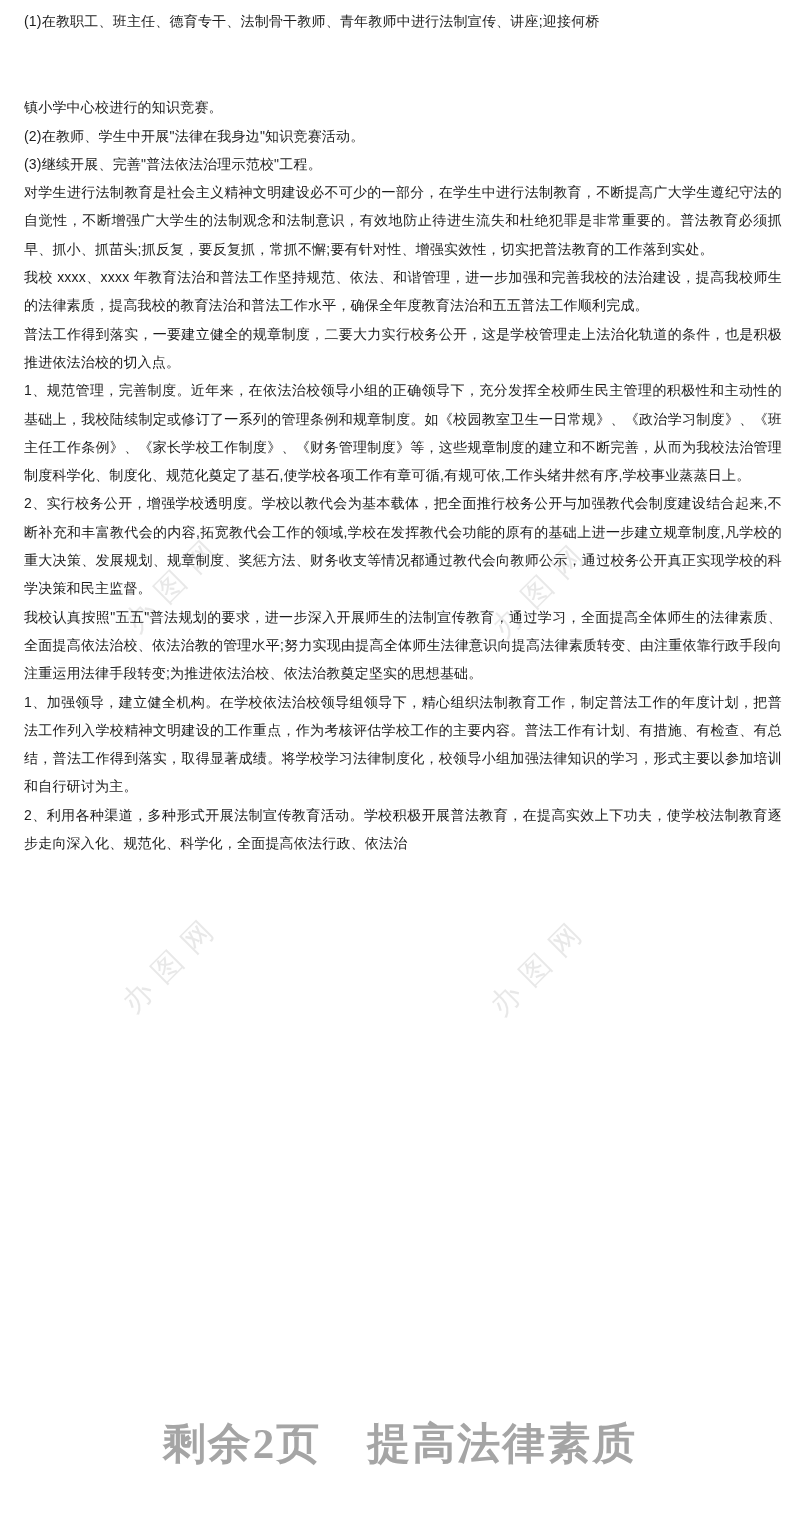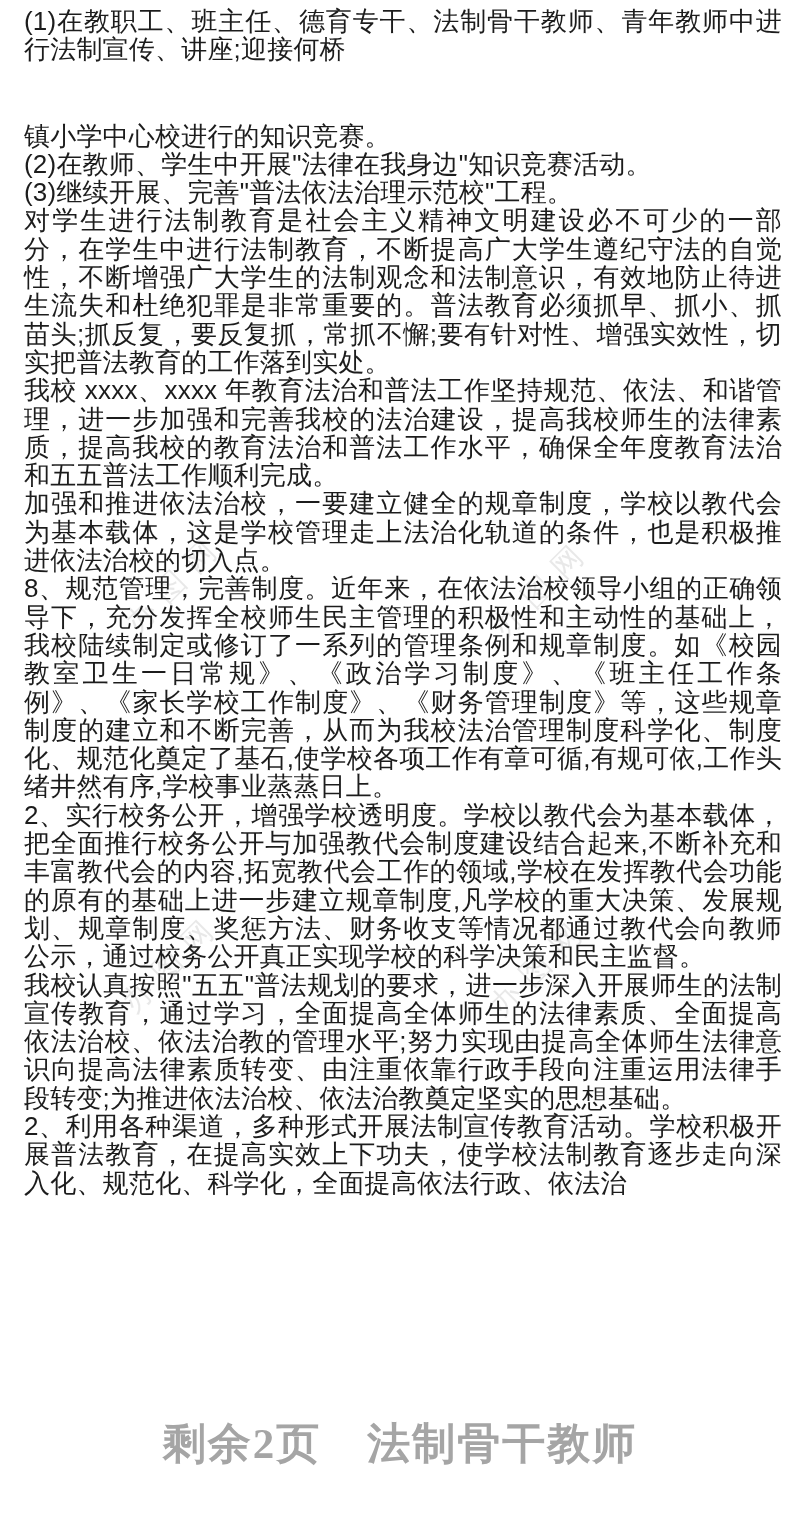--- a/index.html
+++ b/index.html
@@ -26,21 +26,21 @@
     font-size: 30px;
     letter-spacing: 12px;
     white-space: nowrap;
     font-family: "Liberation Sans", sans-serif;
   }
   .doc {
     position: absolute;
     left: 24px;
     top: 7px;
     width: 758px;
-    font-size: 26px;
+    font-size: 14px;
     line-height: 28.3px;
     color: #1c1c1c;
     text-align: justify;
     text-justify: inter-ideograph;
     letter-spacing: 0.2px;
   }
   .doc p.para {
     margin: 0;
     padding: 0;
   }
@@ -76,25 +76,26 @@
     </div>
 
   <div class="doc" style="color: rgb(28, 28, 28);">
       <p class="para">(1)在教职工、班主任、德育专干、法制骨干教师、青年教师中进行法制宣传、讲座;迎接何桥</p>
       <div class="spacer"></div>
       <p class="para">镇小学中心校进行的知识竞赛。</p>
       <p class="para">(2)在教师、学生中开展"法律在我身边"知识竞赛活动。</p>
       <p class="para">(3)继续开展、完善"普法依法治理示范校"工程。</p>
       <p class="para">对学生进行法制教育是社会主义精神文明建设必不可少的一部分，在学生中进行法制教育，不断提高广大学生遵纪守法的自觉性，不断增强广大学生的法制观念和法制意识，有效地防止待进生流失和杜绝犯罪是非常重要的。普法教育必须抓早、抓小、抓苗头;抓反复，要反复抓，常抓不懈;要有针对性、增强实效性，切实把普法教育的工作落到实处。</p>
       <p class="para">我校 xxxx、xxxx 年教育法治和普法工作坚持规范、依法、和谐管理，进一步加强和完善我校的法治建设，提高我校师生的法律素质，提高我校的教育法治和普法工作水平，确保全年度教育法治和五五普法工作顺利完成。</p>
-      <p class="para">加强和推进依法治校，一要建立健全的规章制度，学校以教代会为基本载体，这是学校管理走上法治化轨道的条件，也是积极推进依法治校的切入点。</p>
-      <p class="para">8、规范管理，完善制度。近年来，在依法治校领导小组的正确领导下，充分发挥全校师生民主管理的积极性和主动性的基础上，我校陆续制定或修订了一系列的管理条例和规章制度。如《校园教室卫生一日常规》、《政治学习制度》、《班主任工作条例》、《家长学校工作制度》、《财务管理制度》等，这些规章制度的建立和不断完善，从而为我校法治管理制度科学化、制度化、规范化奠定了基石,使学校各项工作有章可循,有规可依,工作头绪井然有序,学校事业蒸蒸日上。</p>
+      <p class="para">普法工作得到落实，一要建立健全的规章制度，二要大力实行校务公开，这是学校管理走上法治化轨道的条件，也是积极推进依法治校的切入点。</p>
+      <p class="para">1、规范管理，完善制度。近年来，在依法治校领导小组的正确领导下，充分发挥全校师生民主管理的积极性和主动性的基础上，我校陆续制定或修订了一系列的管理条例和规章制度。如《校园教室卫生一日常规》、《政治学习制度》、《班主任工作条例》、《家长学校工作制度》、《财务管理制度》等，这些规章制度的建立和不断完善，从而为我校法治管理制度科学化、制度化、规范化奠定了基石,使学校各项工作有章可循,有规可依,工作头绪井然有序,学校事业蒸蒸日上。</p>
       <p class="para">2、实行校务公开，增强学校透明度。学校以教代会为基本载体，把全面推行校务公开与加强教代会制度建设结合起来,不断补充和丰富教代会的内容,拓宽教代会工作的领域,学校在发挥教代会功能的原有的基础上进一步建立规章制度,凡学校的重大决策、发展规划、规章制度、奖惩方法、财务收支等情况都通过教代会向教师公示，通过校务公开真正实现学校的科学决策和民主监督。</p>
       <p class="para">我校认真按照"五五"普法规划的要求，进一步深入开展师生的法制宣传教育，通过学习，全面提高全体师生的法律素质、全面提高依法治校、依法治教的管理水平;努力实现由提高全体师生法律意识向提高法律素质转变、由注重依靠行政手段向注重运用法律手段转变;为推进依法治校、依法治教奠定坚实的思想基础。</p>
+      <p class="para">1、加强领导，建立健全机构。在学校依法治校领导组领导下，精心组织法制教育工作，制定普法工作的年度计划，把普法工作列入学校精神文明建设的工作重点，作为考核评估学校工作的主要内容。普法工作有计划、有措施、有检查、有总结，普法工作得到落实，取得显著成绩。将学校学习法律制度化，校领导小组加强法律知识的学习，形式主要以参加培训和自行研讨为主。</p>
       <p class="para">2、利用各种渠道，多种形式开展法制宣传教育活动。学校积极开展普法教育，在提高实效上下功夫，使学校法制教育逐步走向深入化、规范化、科学化，全面提高依法行政、依法治</p>
     </div>
 
   <div class="footer" style="color: rgb(165, 165, 165);">
     <span>剩余2页</span>
-    <span>法制骨干教师</span>
+    <span>提高法律素质</span>
   </div>
 
 </div>
 
 </body></html>

